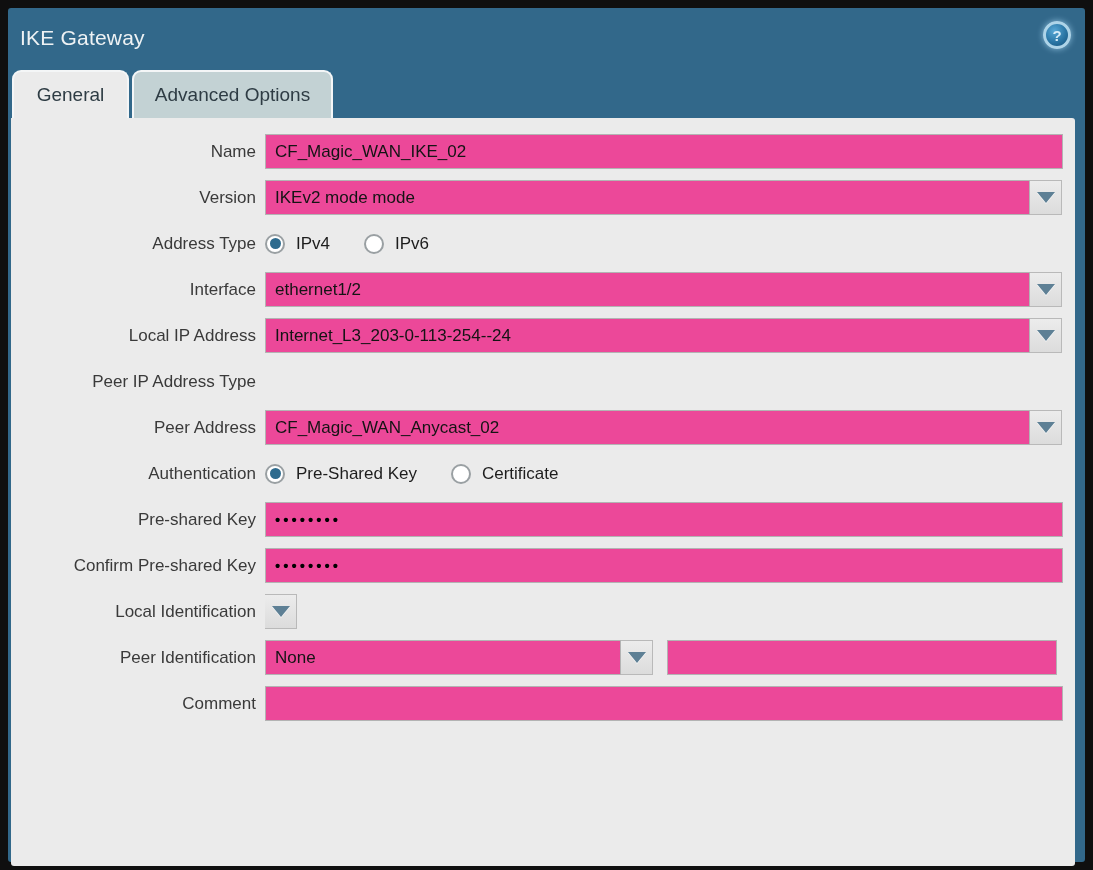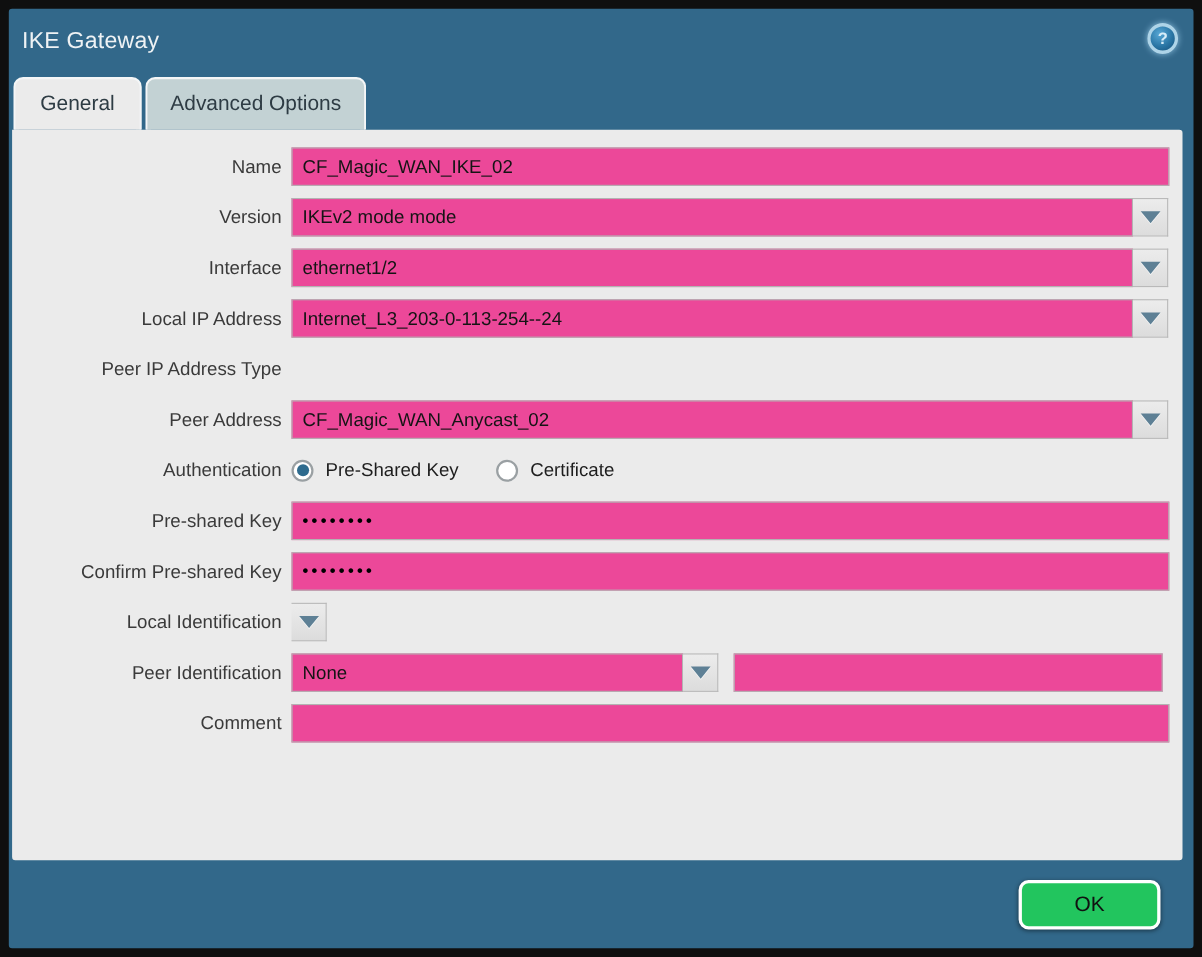--- a/index.html
+++ b/index.html
@@ -49,21 +49,21 @@
   .tab.active{
     background:#ebebeb;width:117px;
     position:relative;z-index:2;
   }
   .tab.inactive{
     background:#c3d2d4;width:201px;margin-left:3px;
   }
   
   .panel{
     position:relative;z-index:1;
-    margin-left:3px;width:1064px;height:664px;
+    margin-left:3px;width:1064px;height:748px;
     background:#ebebeb;
     border-radius:0 3px 3px 3px;
     box-sizing:border-box;
     padding-top:16px;
   }
   .row{display:flex;align-items:center;margin-bottom:11px;height:35px;}
   .lbl{
     width:245px;flex-shrink:0;text-align:right;margin-right:9px;
     font-size:17px;color:#3a3a3a;white-space:nowrap;
   }
@@ -159,20 +159,29 @@
     <div class="row">
       <span class="lbl">Version</span>
       <div class="field combo">
         <span class="field-text">IKEv2 mode mode</span>
       </div>
       <div class="dd-btn">
         <span class="dd-arrow"></span>
       </div>
     </div>
 
+    <div class="row">
+      <span class="lbl">Address Type</span>
+      <div class="radio-group">
+        <span class="radio selected"></span>
+        <span class="radio-label">IPv4</span>
+        <span class="radio"></span>
+        <span class="radio-label">IPv6</span>
+      </div>
+    </div>
 
     <div class="row">
       <span class="lbl">Interface</span>
       <div class="field combo">
         <span class="field-text">ethernet1/2</span>
       </div>
       <div class="dd-btn">
         <span class="dd-arrow"></span>
       </div>
     </div>

